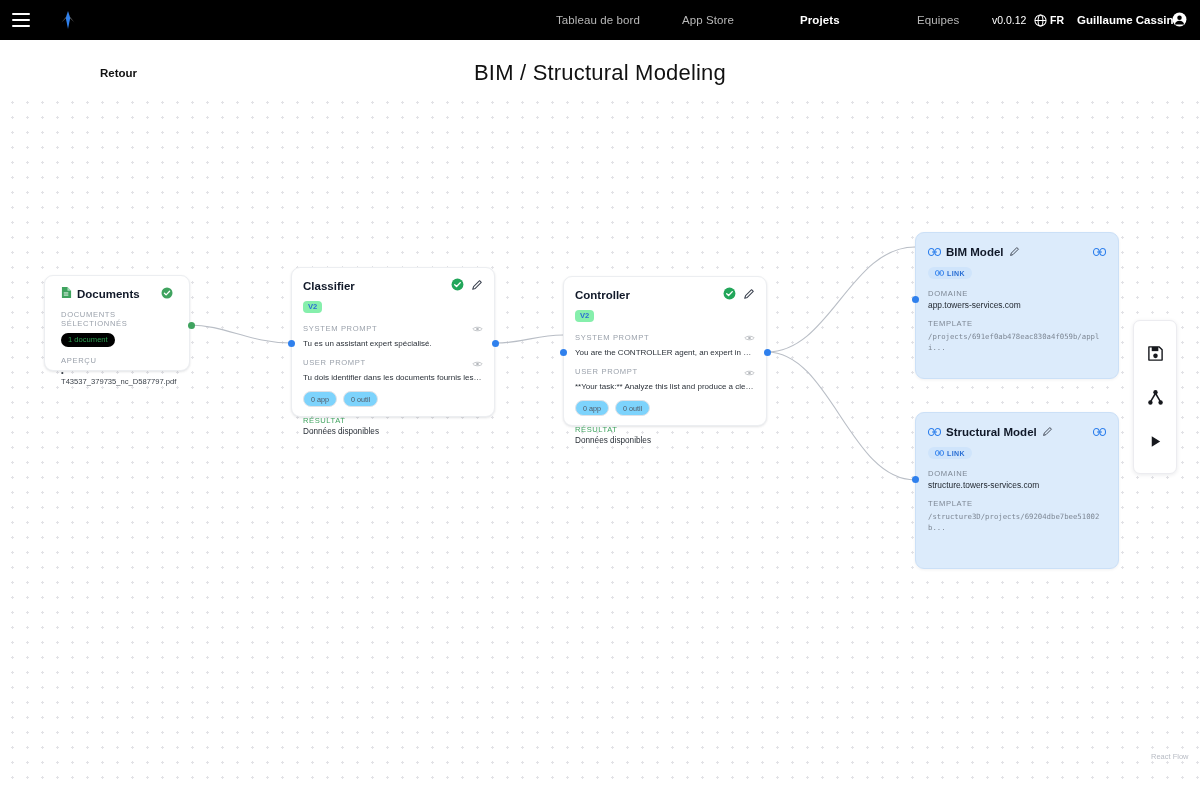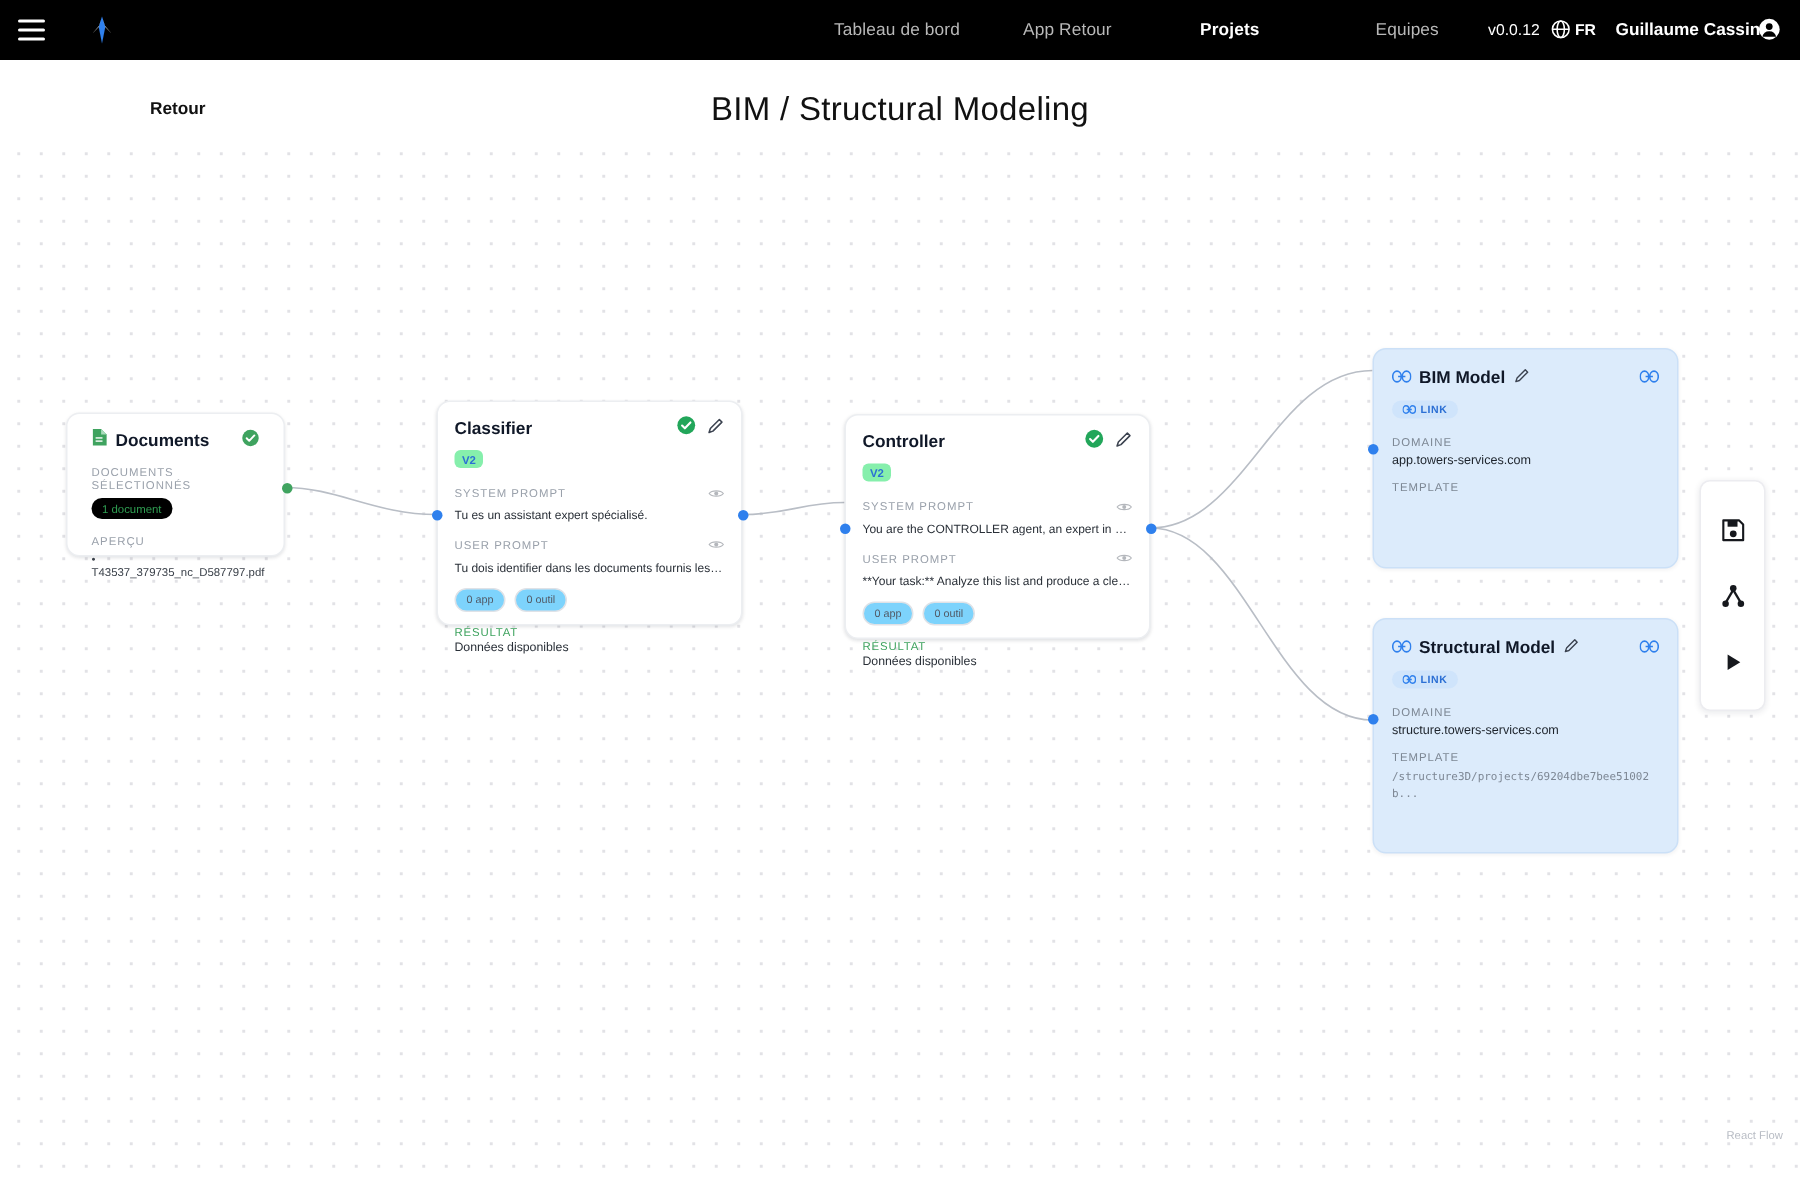--- a/index.html
+++ b/index.html
@@ -161,21 +161,21 @@
   </div>
   <div class="logo">
     <svg width="22" height="22" viewBox="0 0 22 22">
       <polygon points="11,2 13.2,9 11,20 8.8,9" fill="#2f80ed"></polygon>
       <polygon points="11,2 8.8,9 4.5,13.5 9.2,8" fill="#ffffff"></polygon>
       <polygon points="11,2 13.2,9 17.5,13.5 12.8,8" fill="#ffffff"></polygon>
     </svg>
   </div>
 
   <a class="nav-item" id="nav-tableau">Tableau de bord</a>
-  <a class="nav-item" id="nav-appstore">App Retour</a>
+  <a class="nav-item" id="nav-appstore">App Store</a>
   <a class="nav-item active" id="nav-projets">Projets</a>
   <a class="nav-item" id="nav-equipes">Equipes</a>
 
   <span id="version">v0.0.12</span>
   <span id="globe-icon">
     <svg width="13" height="13" viewBox="0 0 14 14">
       <circle cx="7" cy="7" r="6" fill="none" stroke="#ffffff" stroke-width="1.1"></circle>
       <ellipse cx="7" cy="7" rx="2.6" ry="6" fill="none" stroke="#ffffff" stroke-width="1.1"></ellipse>
       <line x1="1" y1="7" x2="13" y2="7" stroke="#ffffff" stroke-width="1.1"></line>
     </svg>
@@ -365,20 +365,22 @@
       <svg width="9" height="6" viewBox="0 0 16 10">
         <rect x="0.6" y="0.6" width="7" height="8.8" rx="4.4" fill="none" stroke="#2f80ed" stroke-width="1.6"></rect>
         <rect x="8.4" y="0.6" width="7" height="8.8" rx="4.4" fill="none" stroke="#2f80ed" stroke-width="1.6"></rect>
         <line x1="5" y1="5" x2="11" y2="5" stroke="#2f80ed" stroke-width="1.6"></line>
       </svg>
       <span>LINK</span>
     </div>
     <div class="ln-label">DOMAINE</div>
     <div class="ln-domain">app.towers-services.com</div>
     <div class="ln-label">TEMPLATE</div>
+    <div class="ln-template">/projects/691ef0ab478eac830a4f059b/appl
+i...</div>
     <div class="handle blue" style="left:-4px; top:63px;"></div>
   </div>
 
   <div class="node link-node" id="node-structural">
     <div class="hdr">
       <span>
         <svg width="13" height="10" viewBox="0 0 16 10">
           <rect x="0.6" y="0.6" width="7" height="8.8" rx="4.4" fill="none" stroke="#2f80ed" stroke-width="1.3"></rect>
           <rect x="8.4" y="0.6" width="7" height="8.8" rx="4.4" fill="none" stroke="#2f80ed" stroke-width="1.3"></rect>
           <line x1="5" y1="5" x2="11" y2="5" stroke="#2f80ed" stroke-width="1.3"></line>

